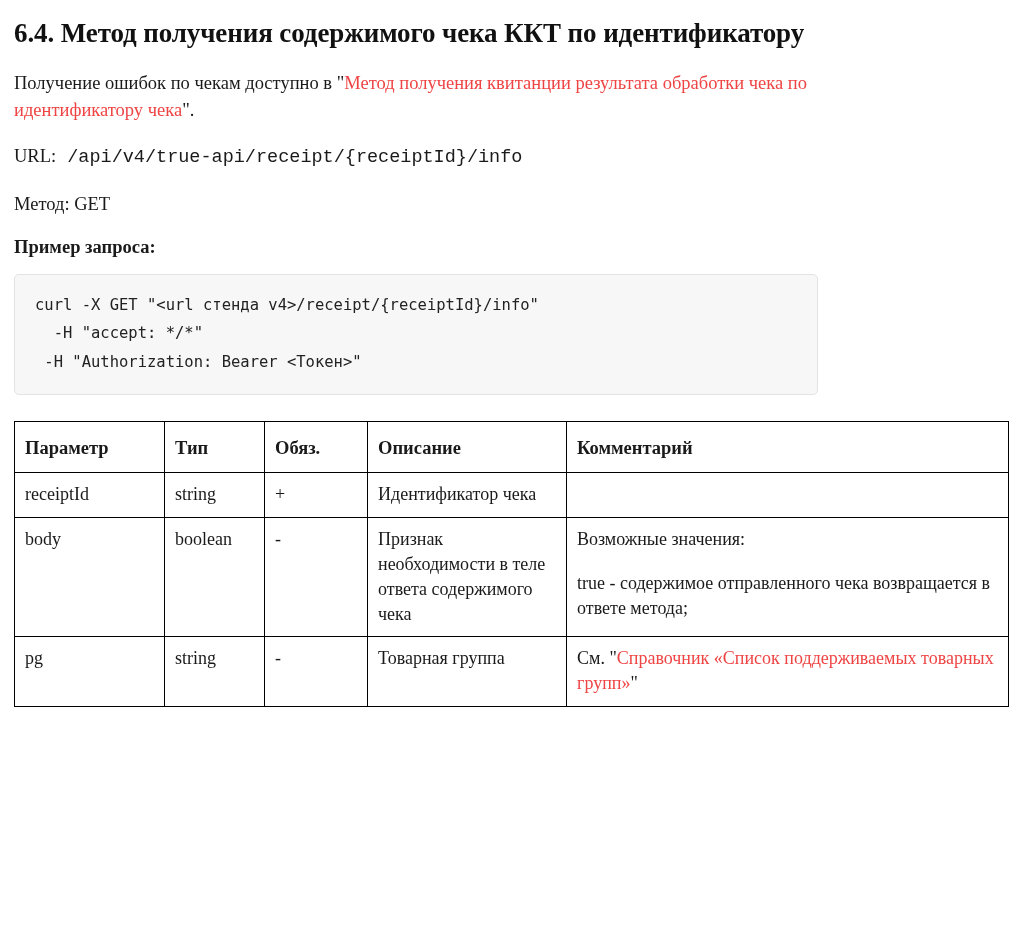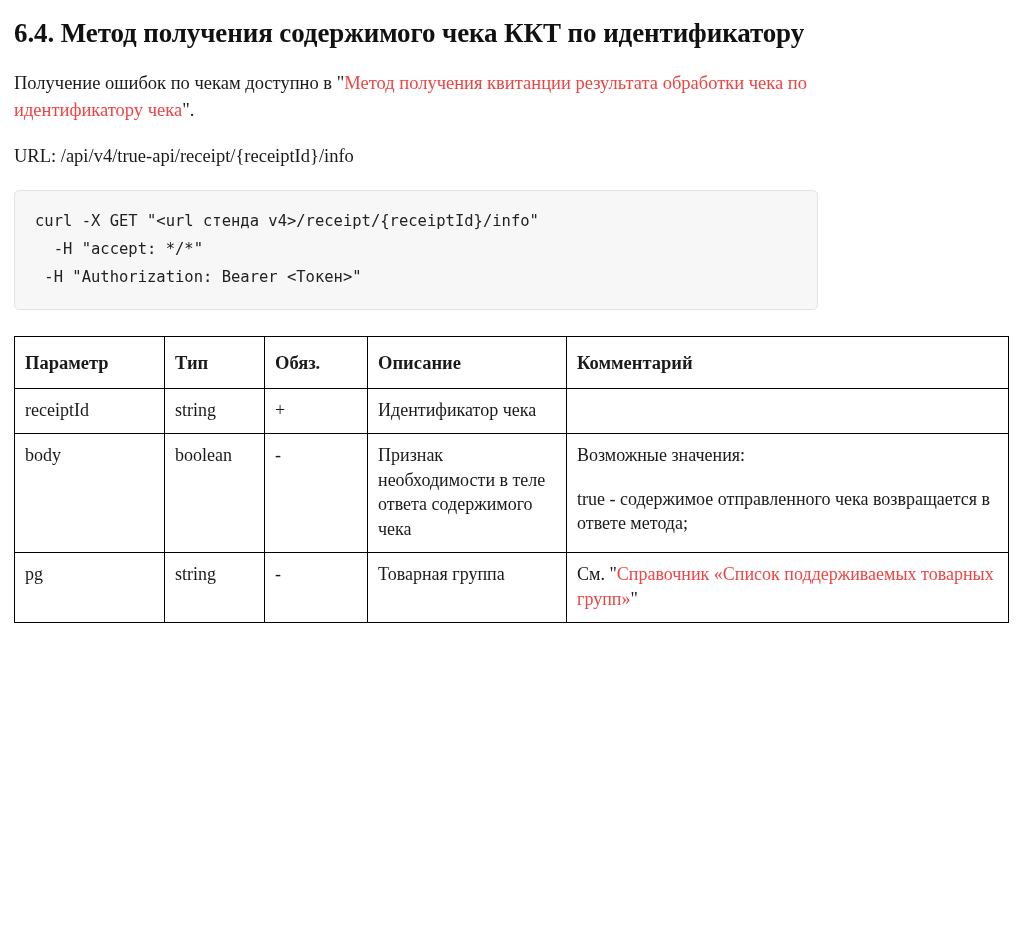--- a/index.html
+++ b/index.html
@@ -35,21 +35,21 @@
   }
   a.link {
     color: #ef4444;
     text-decoration: none;
     margin-top: 48px;
   }
   .bold {
     font-weight: normal;
   }
   .mono-inline {
-    font-family: Liberation Serif, serif;
+    font-family: Liberation Mono, monospace;
     text-align: center;
   }
   .code-block {
     background: #f7f7f7;
     border: 1px solid #e3e3e3;
     border-radius: 5px;
     padding: 16px 20px 18px 20px;
     margin: 0 0 26px 0;
     font-family: "DejaVu Sans Mono", "Liberation Mono", monospace;
     font-size: 15.5px;
@@ -103,21 +103,25 @@
 
   <p class="para">
     <span>Получение ошибок по чекам доступно в "</span><a class="link" href="#">Метод получения квитанции результата обработки чека по идентификатору чека</a><span>".</span>
   </p>
 
   <p class="para">
     <span class="bold">URL:</span><span class="mono-inline"> /api/v4/true-api/receipt/{receiptId}/info</span>
   </p>
 
 
+  <p class="para">
+    <span class="bold">Метод:</span><span> GET</span>
+  </p>
 
+  <p class="params-label">Пример запроса:</p>
 
   <div class="code-block">curl -X GET "&lt;url стенда v4&gt;/receipt/{receiptId}/info"
   -H "accept: */*"
  -H "Authorization: Bearer &lt;Токен&gt;"</div>
 
 
   <table class="params">
     <colgroup>
       <col class="c-param">
         <col class="c-type">

